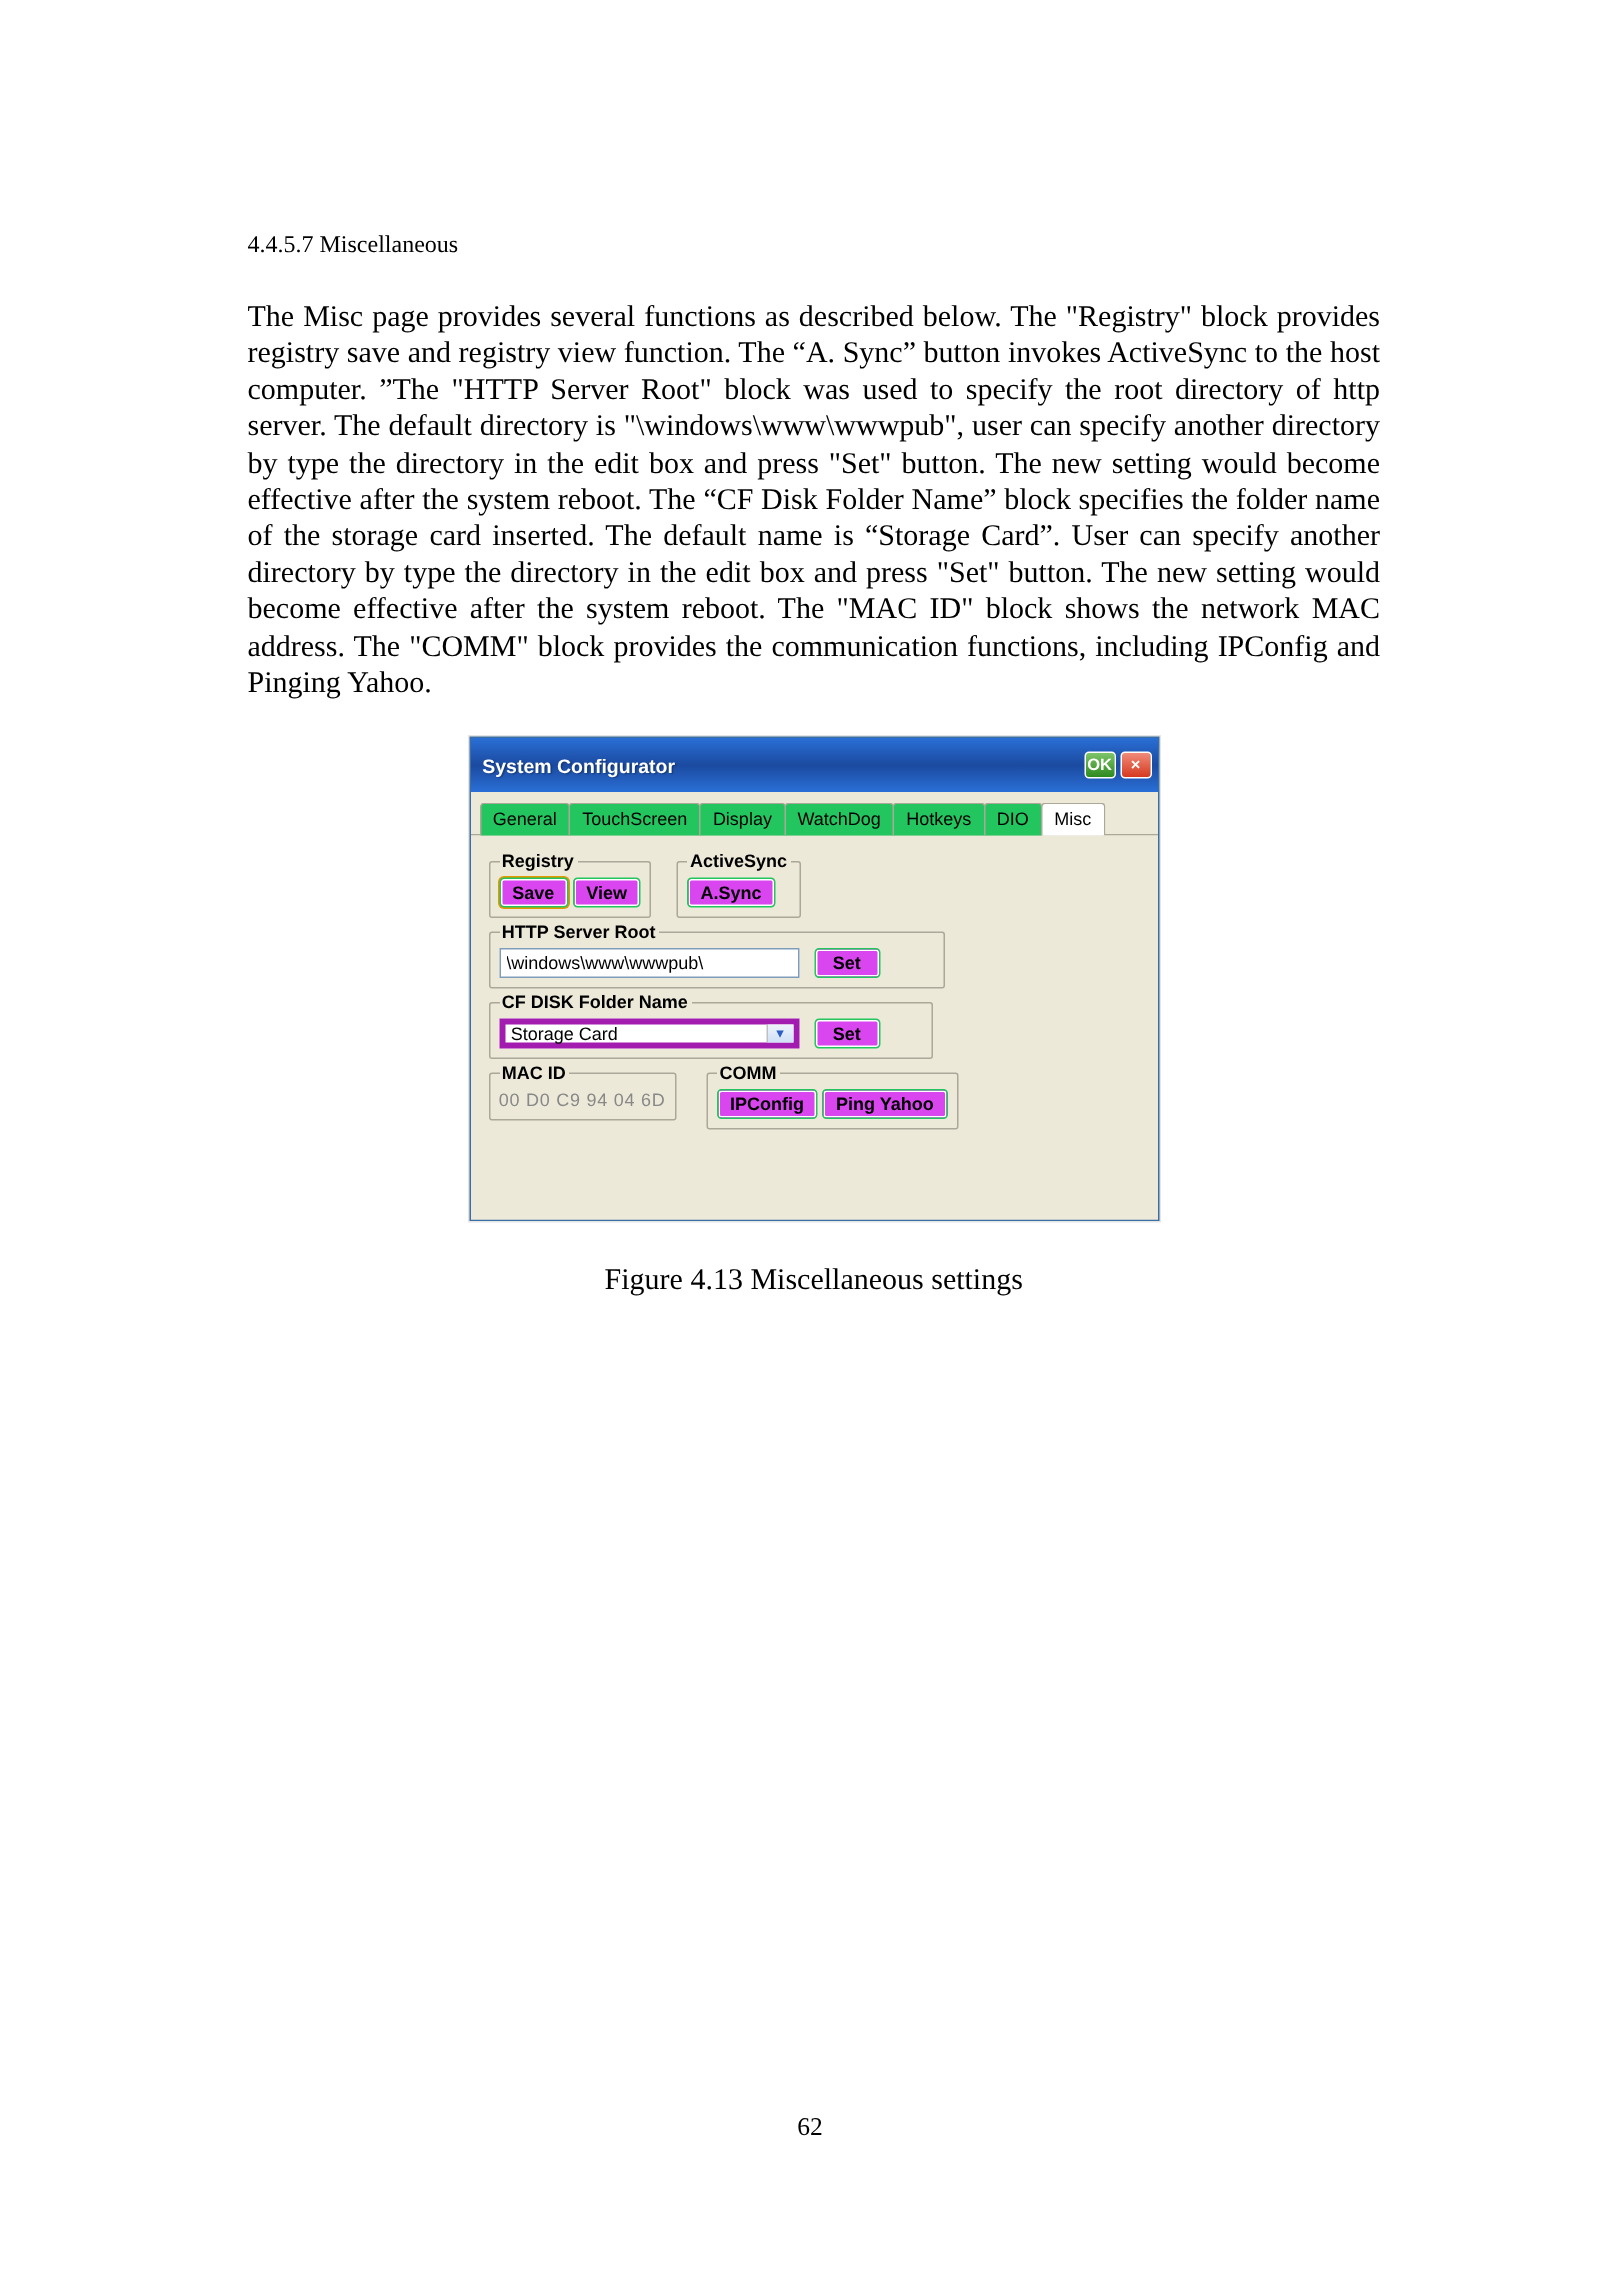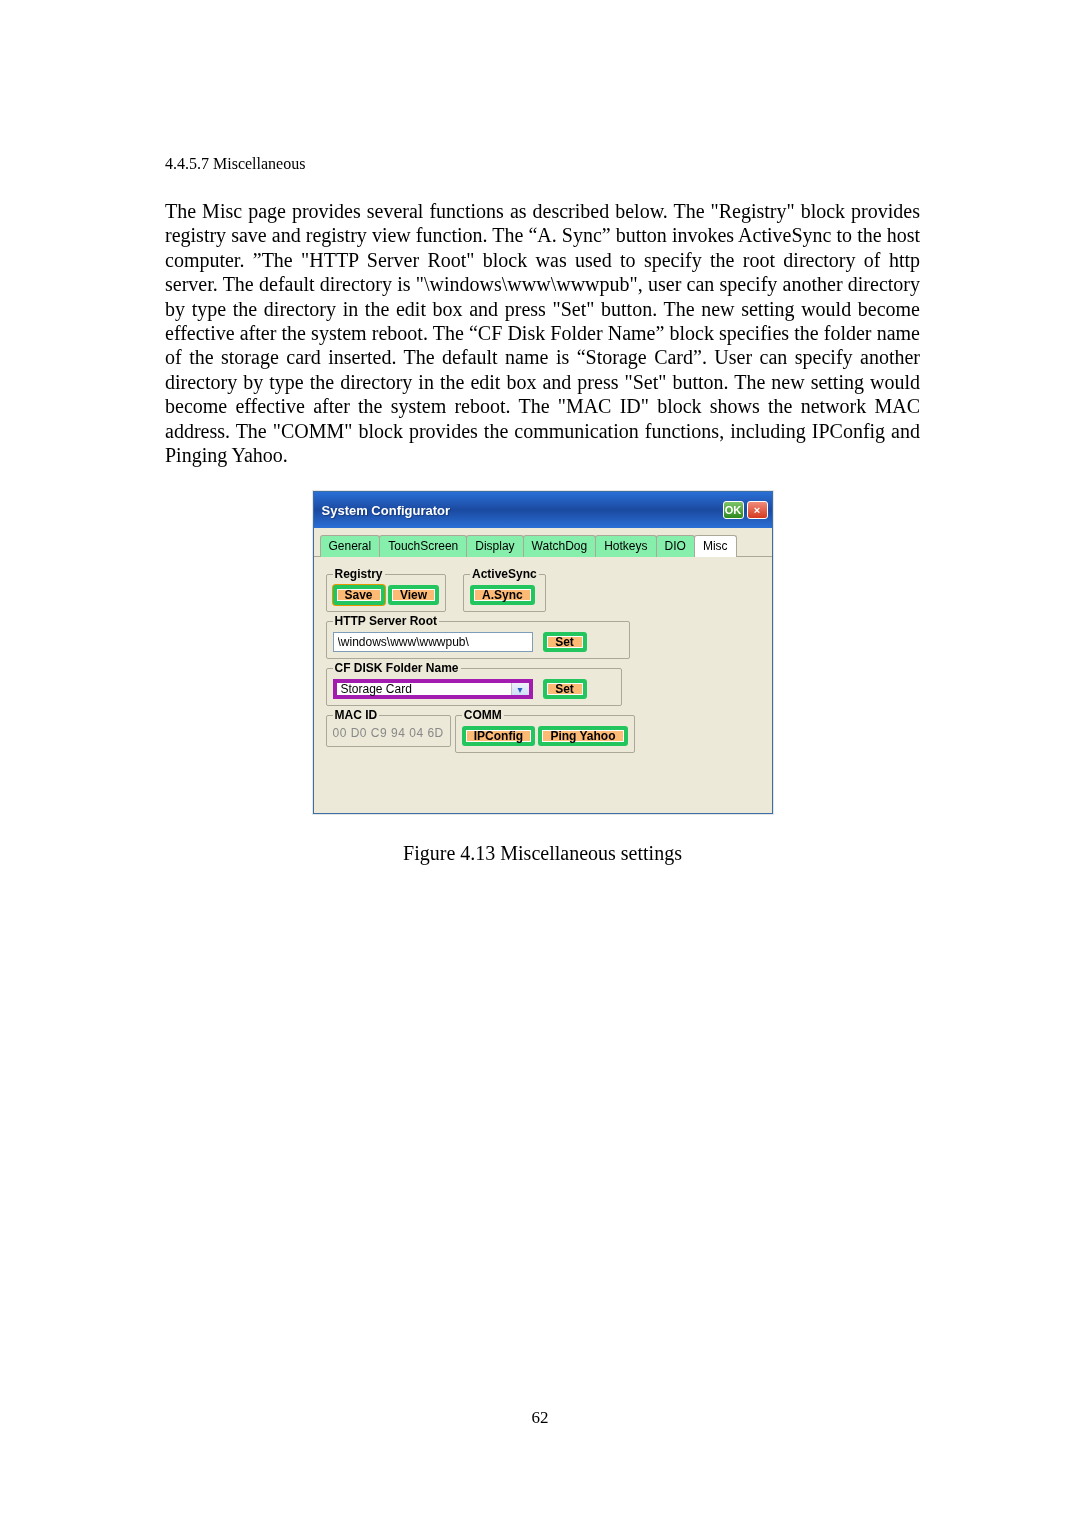--- a/index.html
+++ b/index.html
@@ -67,21 +67,21 @@
     gap: 0;
     border-bottom: 1px solid #aca899;
     background: #ece9d8;
   }
   .tab {
     padding: 3px 8px 4px 8px;
     border: 1px solid #aca899;
     border-bottom: none;
     border-top-left-radius: 3px;
     border-top-right-radius: 3px;
-    background: #86efac;
+    background: #22c55e;
     font-size: 12px;
     margin-right: -1px;
     position: relative;
     top: 1px;
   }
   .tab.active {
     background: #fff;
     font-weight: normal;
     z-index: 1;
   }
@@ -99,22 +99,22 @@
   }
   fieldset.group > legend {
     font-weight: bold;
     font-size: 12px;
     padding: 0 2px;
   }
   .btn {
     font-family: Tahoma, sans-serif;
     font-size: 12px;
     font-weight: bold;
-    background: #fdba74;
-    border: 4px solid #22c55e;
+    background: #d946ef;
+    border: 1px solid #22c55e;
     border-radius: 3px;
     padding: 1px 8px;
     height: 20px;
     box-shadow: inset 0 0 0 1px #fff, 0 0 0 0 #ffa500;
     cursor: default;
     display: inline-flex; align-items: center; justify-content: center;
   }
   .btn.focus {
     box-shadow: inset 0 0 0 1px #fff, 0 0 0 1px #e59700;
   }
@@ -211,21 +211,21 @@
           <legend>CF DISK Folder Name</legend>
           <div class="row">
             <div class="combo">
               <span class="combo-text">Storage Card</span>
               <span class="combo-arrow">▾</span>
             </div>
             <span class="btn" style="min-width:44px;">Set</span>
           </div>
         </fieldset>
 
-        <div class="row" style="gap:4px; margin-top:2px; align-items:flex-start;">
+        <div class="row" style="gap:20px; margin-top:2px; align-items:flex-start;">
           <fieldset class="group" style="flex:0 0 auto;">
             <legend>MAC ID</legend>
             <span class="macval">00 D0 C9 94 04 6D</span>
           </fieldset>
 
           <fieldset class="group" style="flex:0 0 auto;">
             <legend>COMM</legend>
             <span class="btn">IPConfig</span>
             <span class="btn">Ping Yahoo</span>
           </fieldset>

